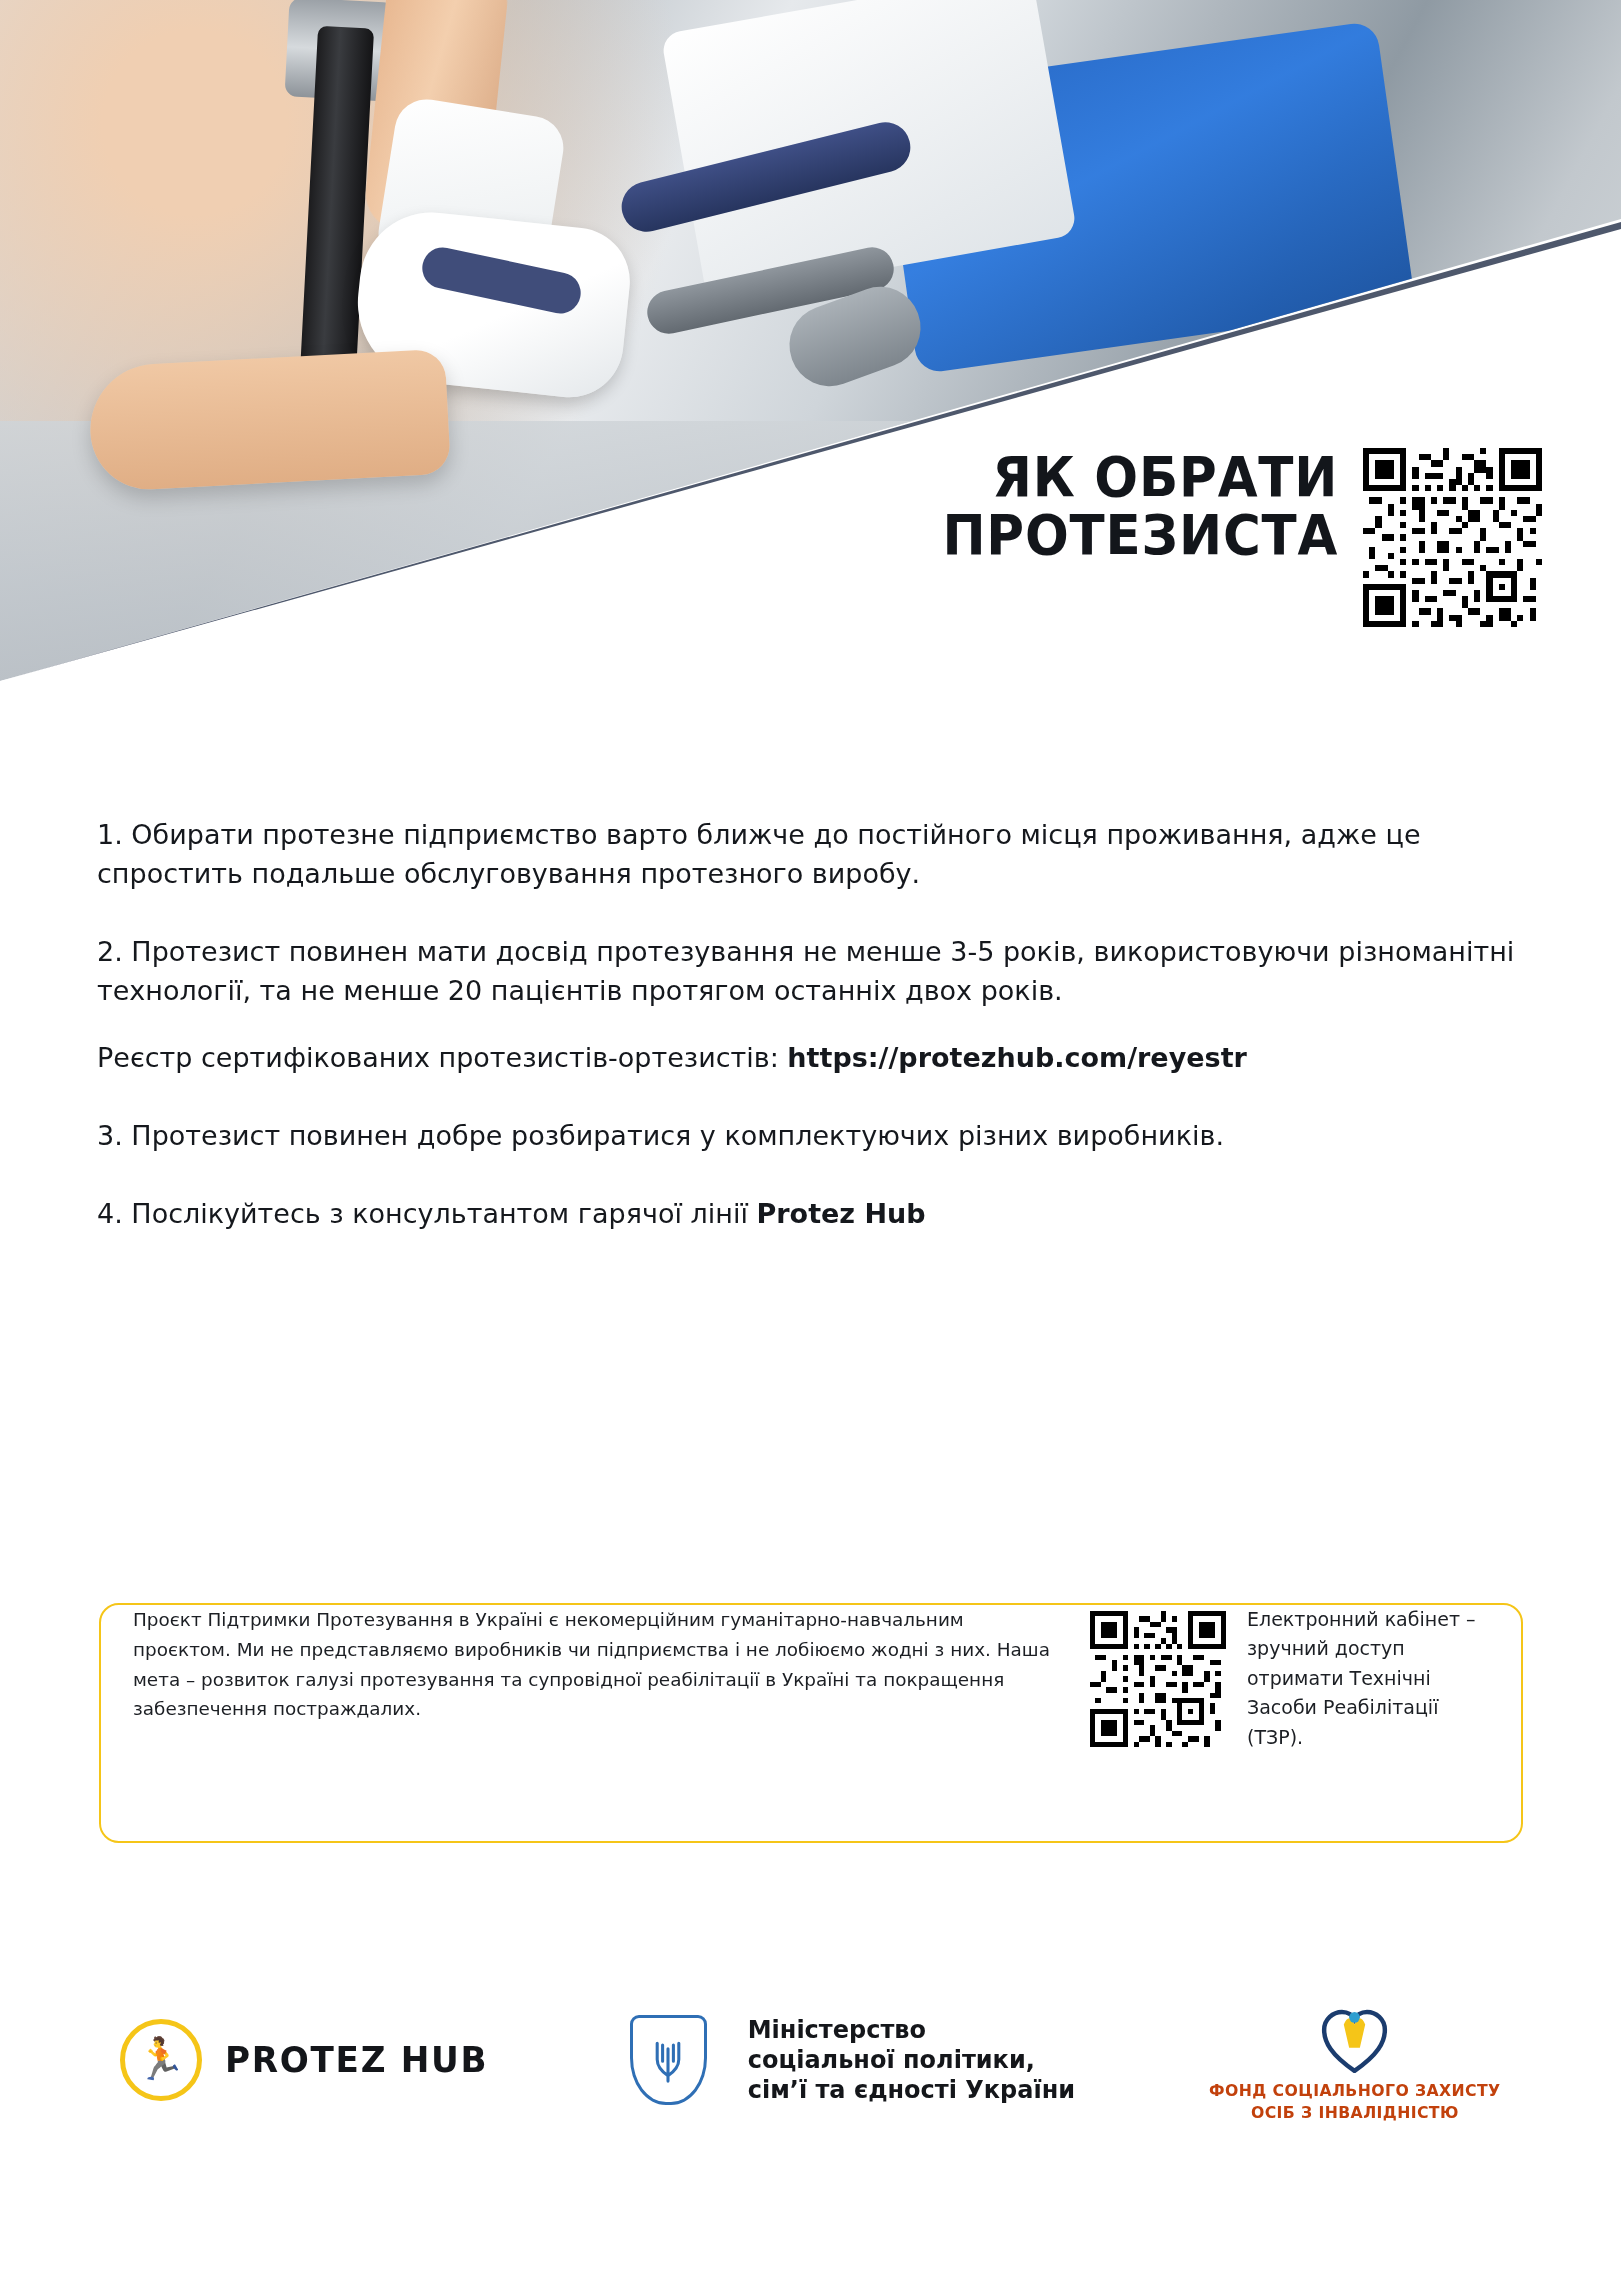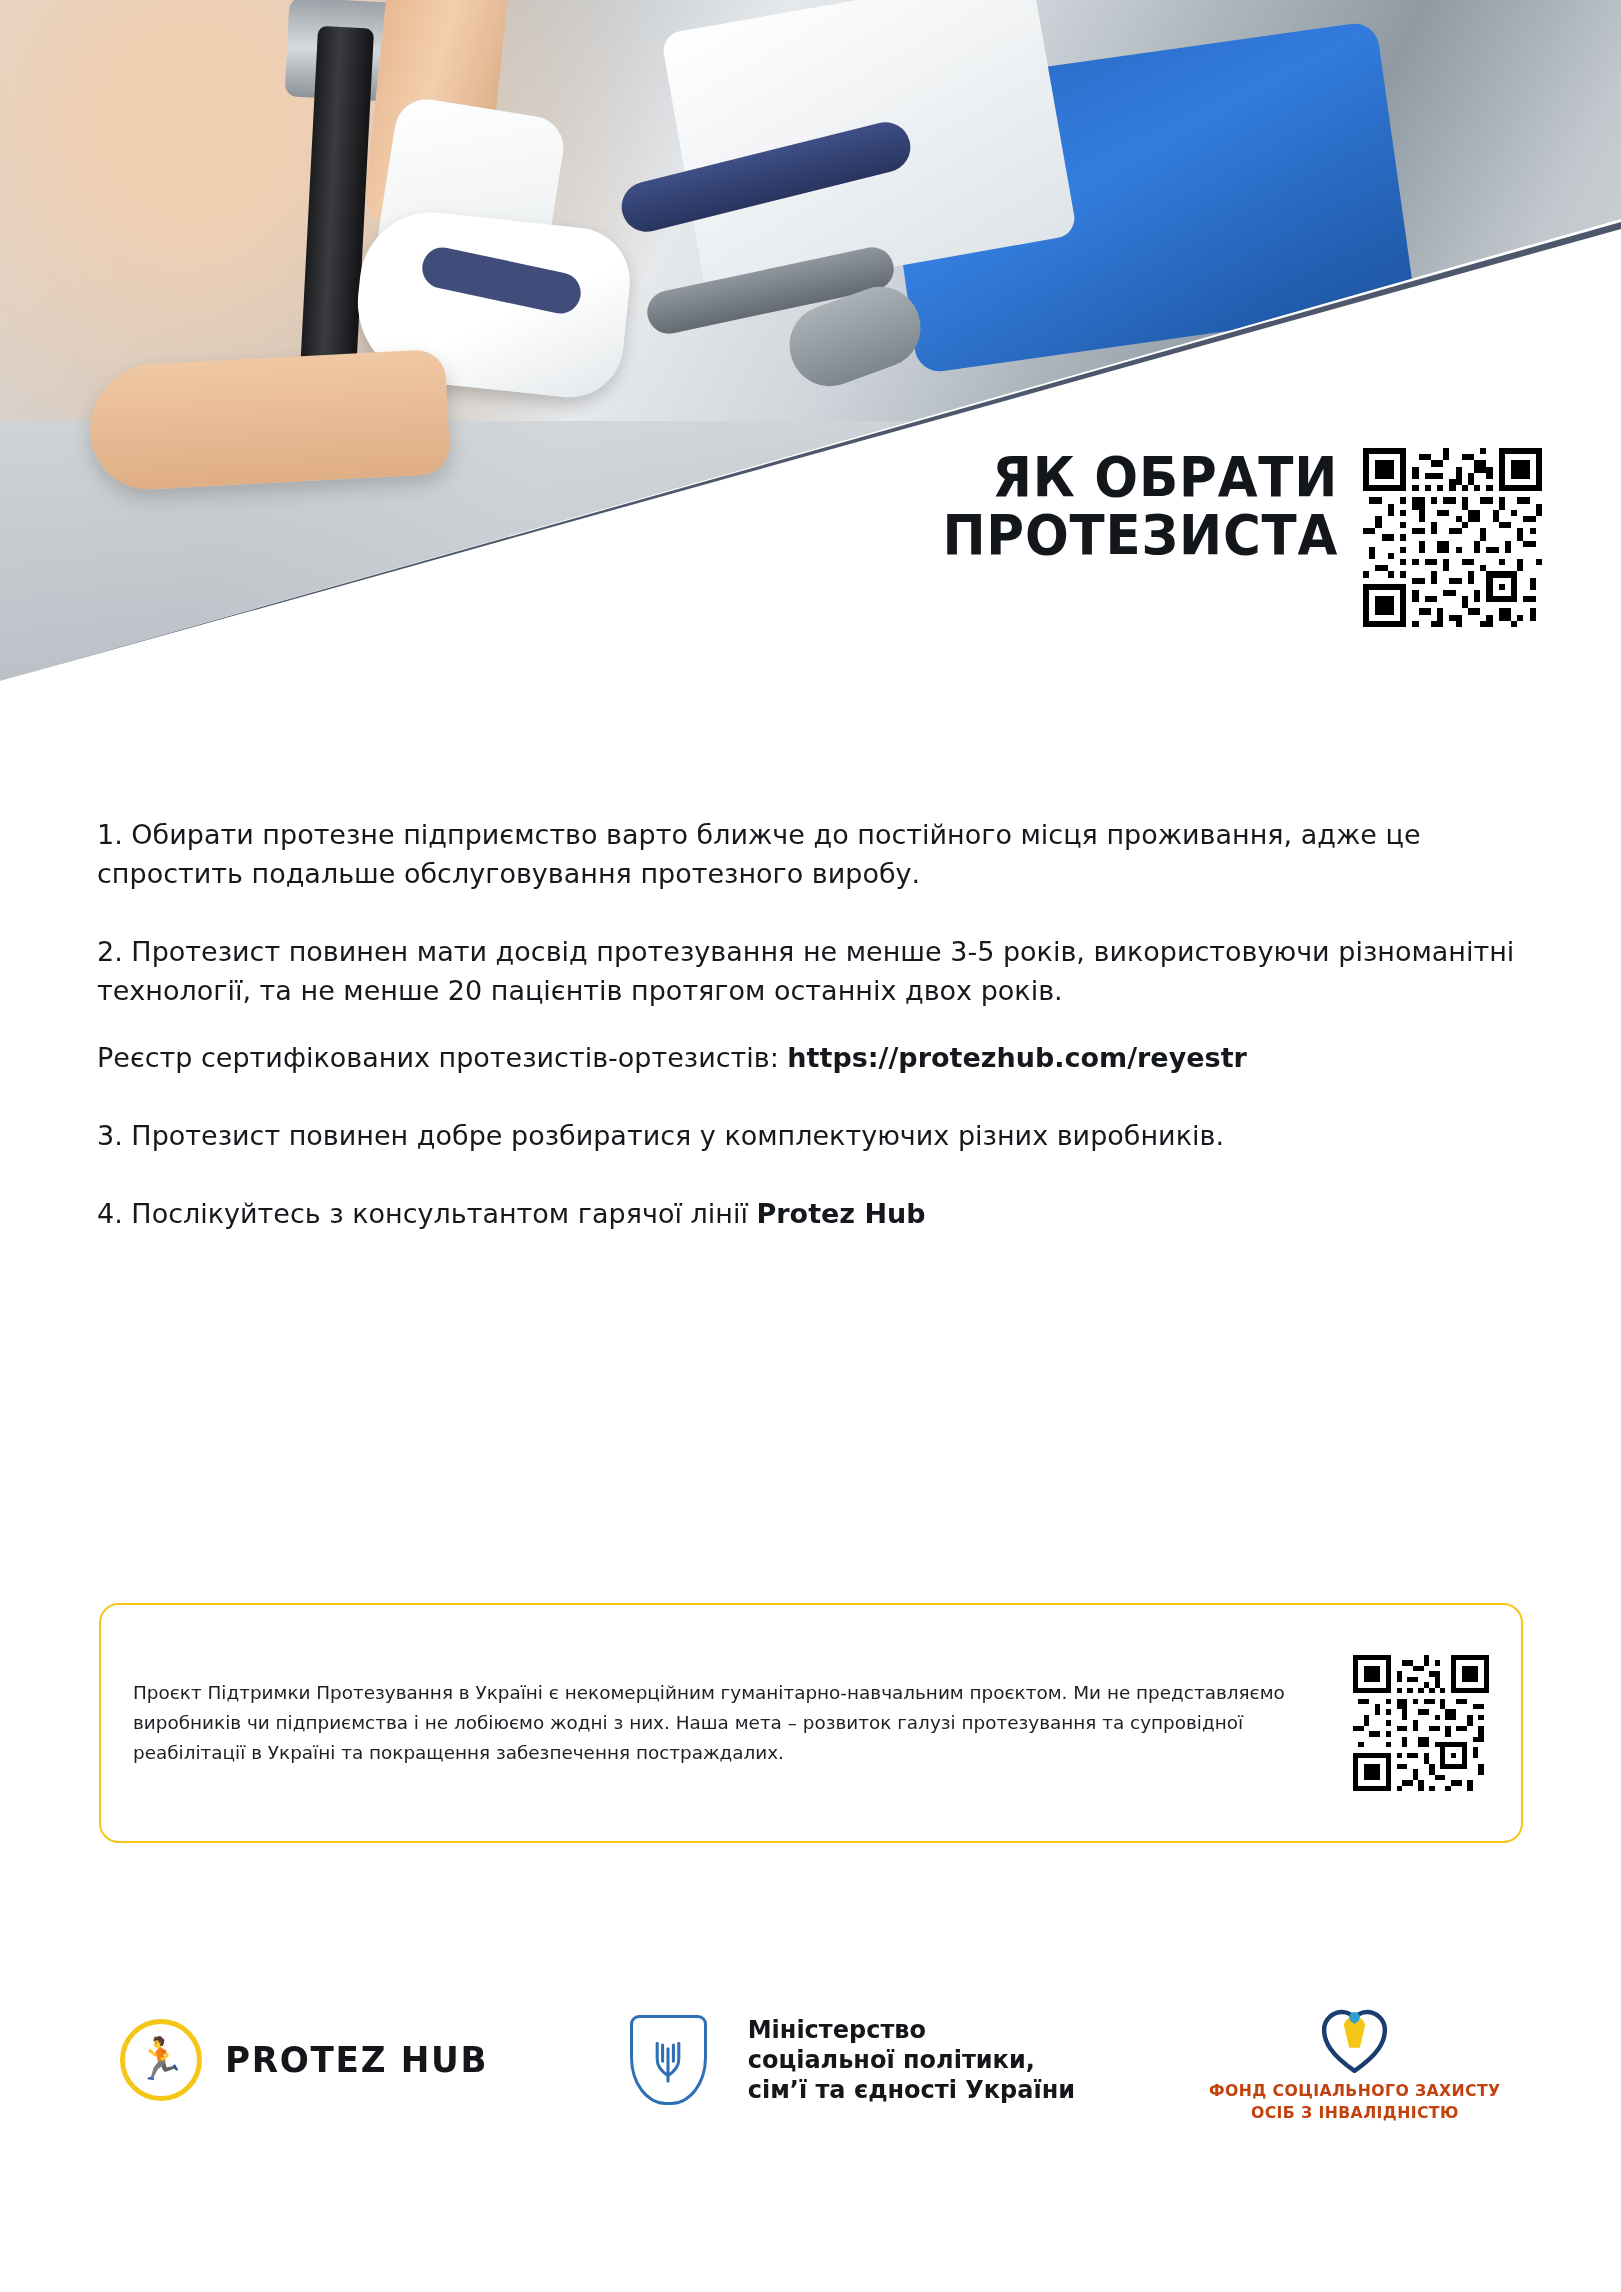--- a/index.html
+++ b/index.html
@@ -217,21 +217,21 @@
   .notebox {
     position: absolute;
     left: 99px;
     top: 1603px;
     width: 1424px;
     height: 240px;
     border: 2.7px solid #f5c518;
     border-radius: 19.7px;
     box-sizing: border-box;
     display: flex;
-    align-items: center;
+    align-items: flex-start;
     padding: 0 32px;
     gap: 30px;
   }
   .note-text {
     font-size: 18.4px;
     line-height: 1.62;
     color: #1c1f24;
     flex: 1;
   }
   .note-qr-wrap {
@@ -603,20 +603,21 @@
         <rect x="9" y="23" width="2" height="1"></rect>
           <rect x="12" y="23" width="1" height="2"></rect>
         <rect x="15" y="22" width="2" height="1"></rect>
           <rect x="18" y="23" width="2" height="1"></rect>
         <rect x="21" y="23" width="1" height="2"></rect>
           <rect x="8" y="24" width="1" height="1"></rect>
         <rect x="14" y="24" width="1" height="1"></rect>
           <rect x="17" y="24" width="1" height="1"></rect>
       </g>
     </svg>
+    <div class="note-side">Електронний кабінет – зручний доступ отримати Технічні Засоби Реабілітації (ТЗР).</div>
   </div>
 </div>
 
 <div class="logos">
 
   <div class="logo-group">
     <div class="ph-circle">
       <span class="ph-runner">🏃</span>
     </div>
     <div class="ph-word">PROTEZ HUB</div>

